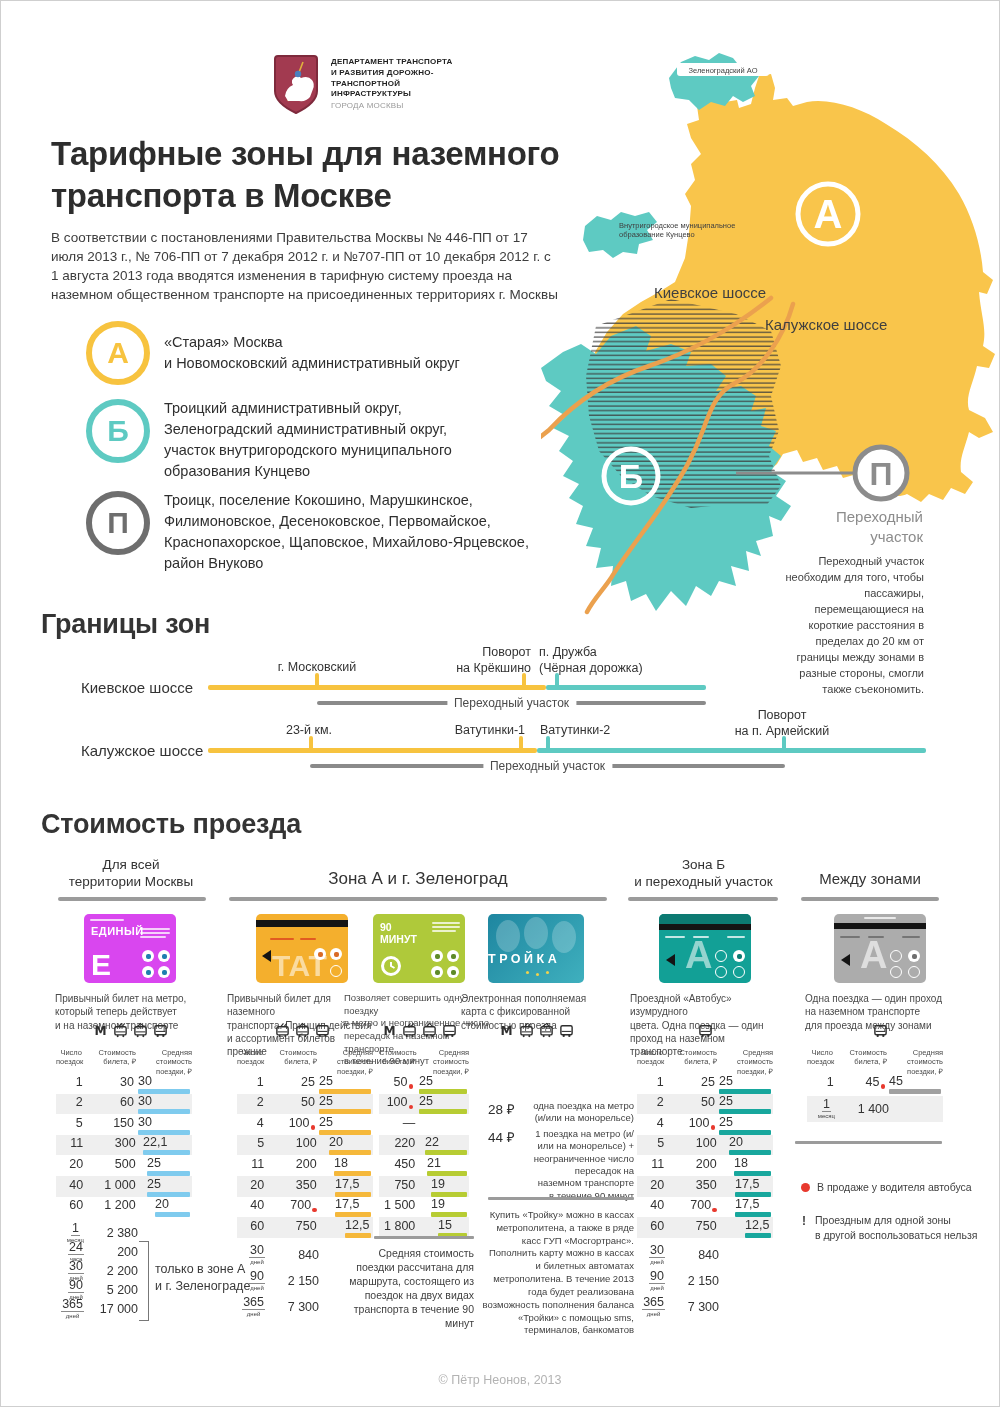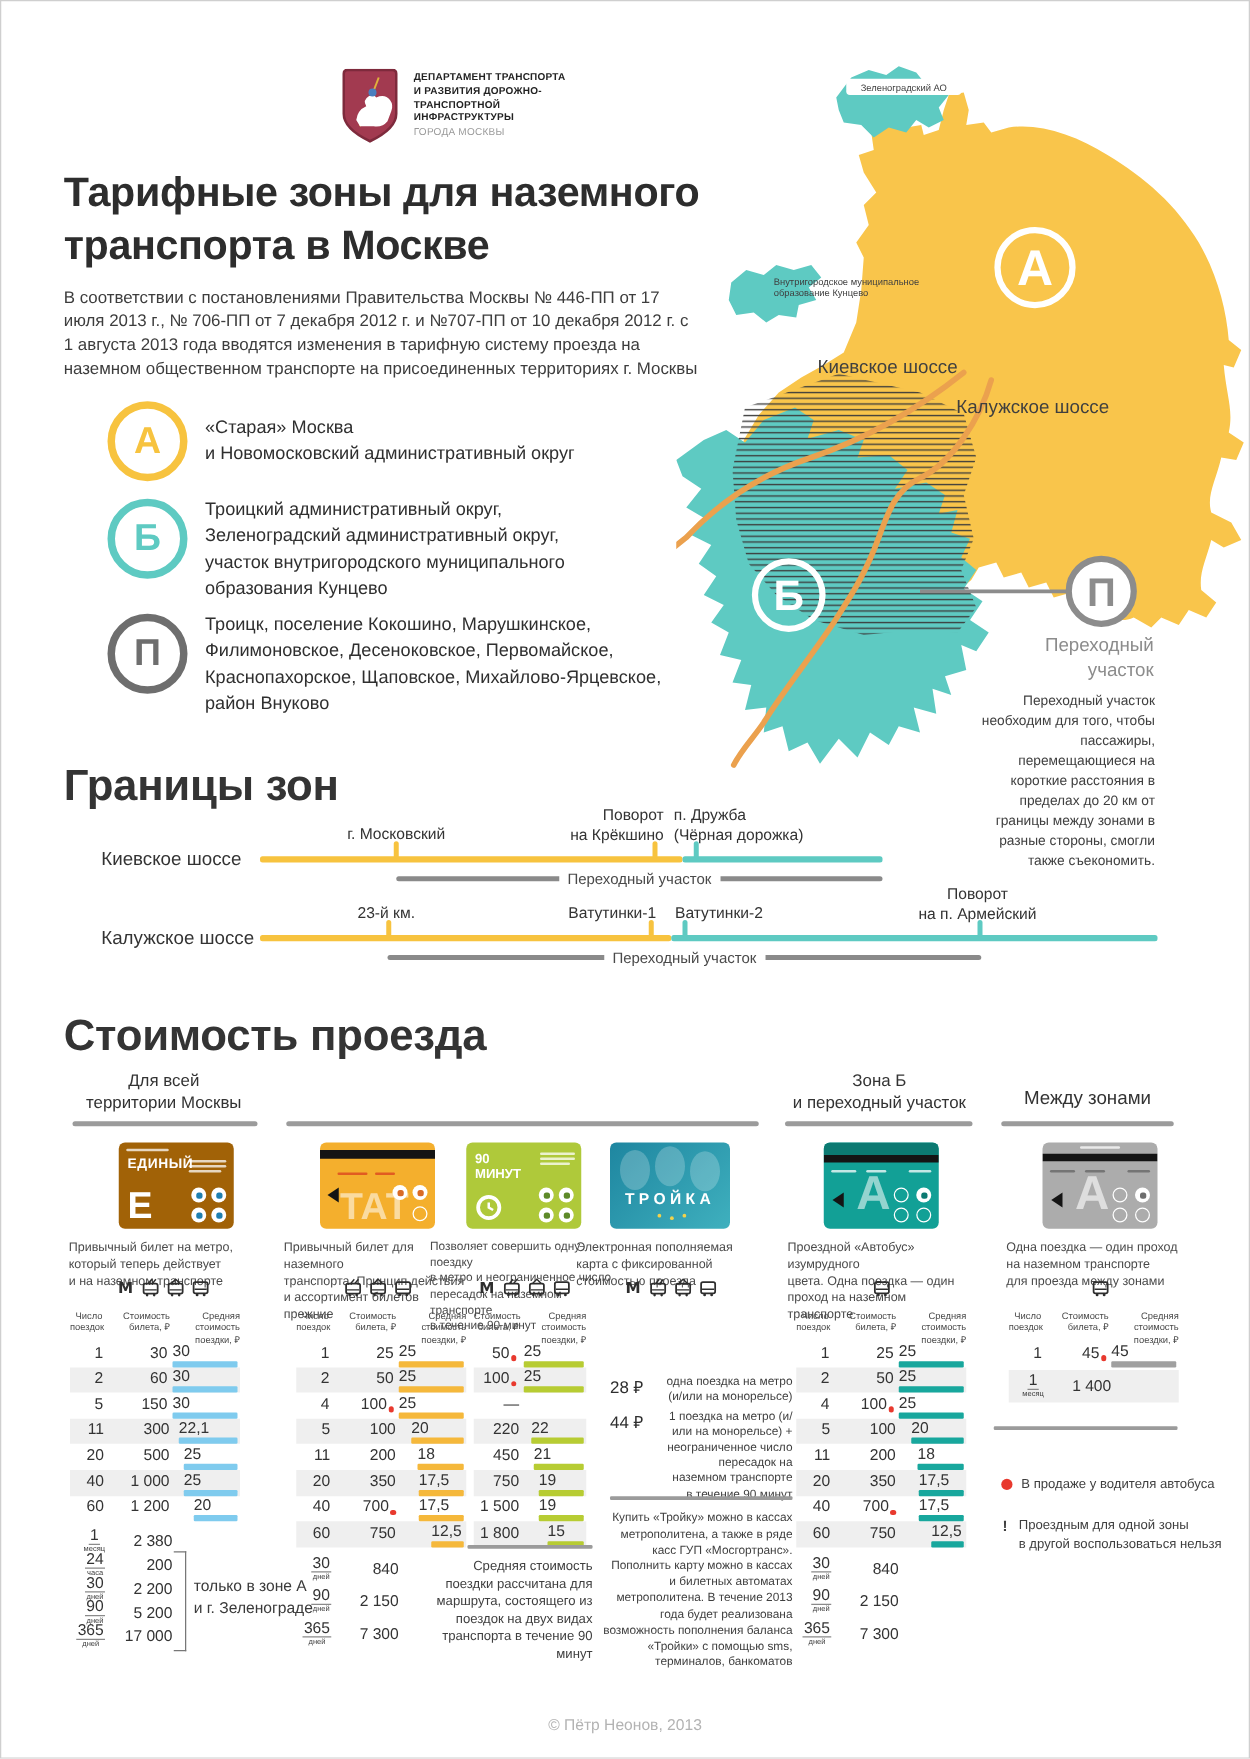--- a/index.html
+++ b/index.html
@@ -21,21 +21,21 @@
            display:flex;align-items:center;justify-content:center;font-size:30px;font-weight:bold;background:#fff}
   .ztext{position:absolute;left:163px;font-size:14.5px;line-height:1.45;color:#2f2f2f;white-space:pre-line}
 
   
   .trans-title{position:absolute;left:790px;top:506px;width:132px;text-align:right;font-size:15px;
                color:#8c8c8c;line-height:1.3;white-space:pre-line}
   .trans-text{position:absolute;left:773px;top:553px;width:150px;text-align:right;font-size:11px;
               color:#3f3f3f;line-height:1.45}
 
   
-  .h-big{position:absolute;left:50px;font-size:35px;font-weight:800;color:#343434;letter-spacing:-.2px}
+  .h-big{position:absolute;left:40px;font-size:27px;font-weight:800;color:#343434;letter-spacing:-.2px}
 
   
   .rname{position:absolute;left:80px;font-size:15px;color:#333}
   .rline{position:absolute;height:4.5px;border-radius:2px}
   .tick{position:absolute;width:3.5px;height:14px;border-radius:2px}
   .stoplbl{position:absolute;font-size:12.5px;line-height:1.25;color:#333;white-space:pre-line}
   .tbar{position:absolute;height:4px;background:#8a8a8a;border-radius:2px}
   .tbar span{position:absolute;left:50%;top:50%;transform:translate(-50%,-50%);background:#fff;
              padding:0 7px;font-size:12px;color:#4a4a4a;white-space:nowrap}
 
@@ -233,29 +233,30 @@
   <div class="stoplbl ml" style="left:721px;top:707px;width:120px;text-align:center">Поворот
 на п. Армейский</div>
   <div class="tbar" style="left:309px;top:763px;width:475px">
       <span>Переходный участок</span>
     </div>
 
   <div class="h-big" style="top:808px">Стоимость проезда</div>
 
   <div class="colhdr ml" style="left:55px;top:856px;width:150px;font-size:13.5px">Для всей
 территории Москвы</div>
+  <div class="colhdr" style="left:228px;top:867px;width:378px;font-size:17px">Зона А и г. Зеленоград</div>
   <div class="colhdr ml" style="left:625px;top:856px;width:155px;font-size:13.5px">Зона Б
 и переходный участок</div>
   <div class="colhdr" style="left:798px;top:869px;width:142px;font-size:15px">Между зонами</div>
   <div class="colbar" style="left:57px;width:148px"></div>
   <div class="colbar" style="left:228px;width:378px"></div>
   <div class="colbar" style="left:627px;width:150px"></div>
   <div class="colbar" style="left:800px;width:138px"></div>
 
-  <div class="card" style="left:94px;background:#a16207">
+  <div class="card" style="left:83px;background:#d946ef">
     <i class="mline" style="left:6px;top:5px;width:34px"></i>
     <i class="mline" style="right:6px;top:14px;width:30px"></i>
       <i class="mline" style="right:6px;top:18px;width:30px"></i>
       <i class="mline" style="right:10px;top:22px;width:26px"></i>
     <b class="ctitle" style="left:7px;top:11px;font-size:11px;letter-spacing:.5px">ЕДИНЫЙ</b>
     <b class="ctitle" style="left:7px;bottom:1px;font-size:30px">Е</b>
     <i class="ccirc solid" style="right:22px;top:36px;color:#1F7FB0"></i>
     <i class="ccirc solid" style="right:6px;top:36px;color:#1F7FB0"></i>
     <i class="ccirc solid" style="right:22px;top:52px;color:#1F7FB0"></i>
     <i class="ccirc solid" style="right:6px;top:52px;color:#1F7FB0"></i>
@@ -281,21 +282,21 @@
     </svg>
     <i class="ccirc solid" style="right:22px;top:36px;color:#5E8A28"></i>
     <i class="ccirc solid" style="right:6px;top:36px;color:#5E8A28"></i>
     <i class="ccirc solid" style="right:22px;top:52px;color:#5E8A28"></i>
     <i class="ccirc solid" style="right:6px;top:52px;color:#5E8A28"></i>
   </div>
   <div class="card" style="left:487px;width:96px;background:linear-gradient(135deg,#1E86A0,#3FB0BE)">
     <i class="horse" style="left:8px;top:6px"></i>
     <i class="horse" style="left:36px;top:3px"></i>
     <i class="horse" style="left:64px;top:7px"></i>
-    <b class="ctitle" style="left:0;right:0;top:38px;text-align:center;font-size:12.5px;letter-spacing:3.5px">ТРОЙКА</b>
+    <b class="ctitle" style="left:0;right:0;top:38px;text-align:left;font-size:12.5px;letter-spacing:3.5px">ТРОЙКА</b>
     <i class="ydot" style="left:38px;bottom:9px"></i>
       <i class="ydot" style="left:48px;bottom:7px"></i>
       <i class="ydot" style="left:58px;bottom:9px"></i>
   </div>
   <div class="card" style="left:658px;background:#12A096">
     <i class="cstripe" style="top:0;height:10px;background:#0C7A72"></i>
     <i class="cstripe" style="top:10px;height:6px"></i>
     <i class="mline" style="left:6px;top:22px;width:20px"></i>
       <i class="mline" style="left:34px;top:22px;width:16px"></i>
       <i class="mline" style="right:6px;top:22px;width:18px"></i>

